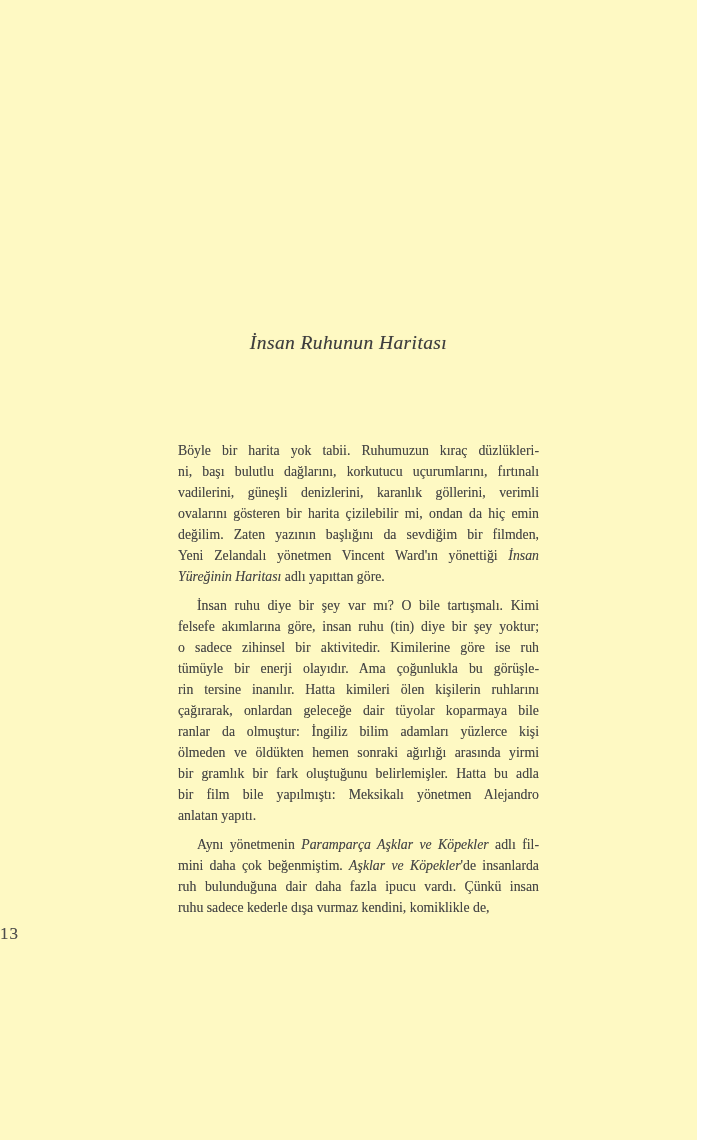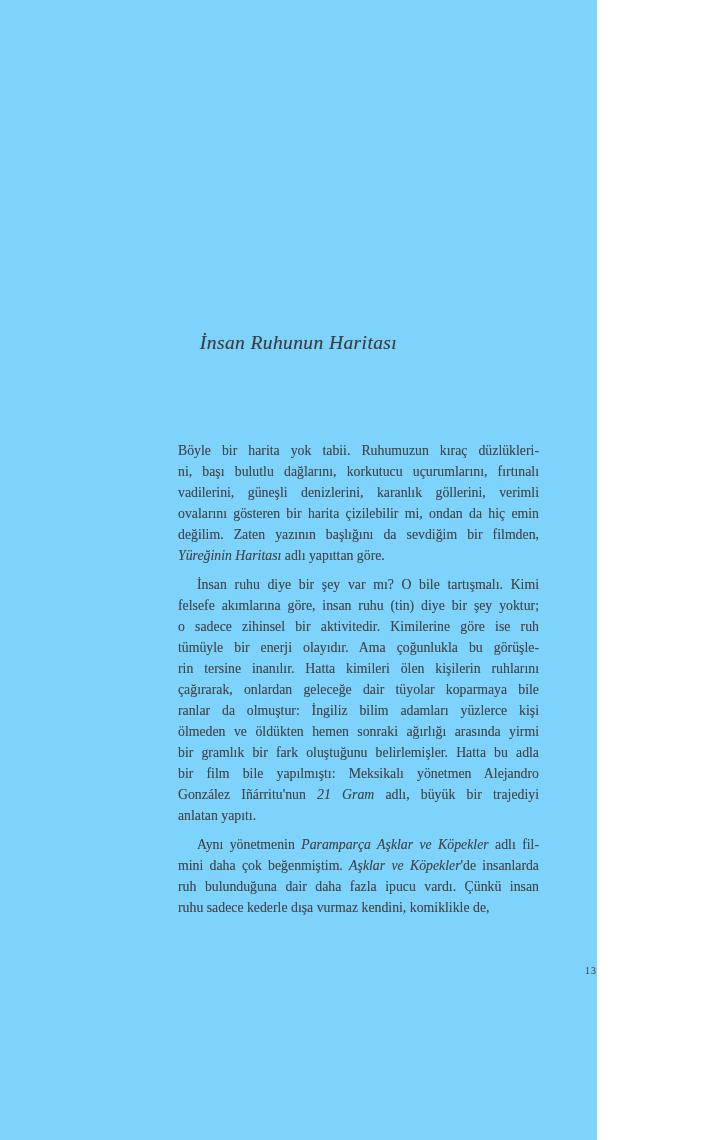--- a/index.html
+++ b/index.html
@@ -2,23 +2,23 @@
 <html lang="tr"><head>
 <meta charset="utf-8">
 <style>
   html, body {
     margin: 0;
     padding: 0;
     background: #ffffff;
   }
   .page {
     position: relative;
-    width: 597px;
+    width: 697px;
     height: 1140px;
-    background: #7dd3fc;
+    background: #fef9c3;
     font-family: "Liberation Serif", "DejaVu Serif", serif;
     color: #424242;
     overflow: hidden;
   }
   .chapter-title {
     position: absolute;
     top: 332px;
     left: 0;
     width: 100%;
     text-align: center;
@@ -47,57 +47,57 @@
   }
   .line.last {
     text-align-last: left;
   }
   .line.indent {
     text-indent: 19px;
   }
   .it { font-style: italic; }
   .page-number {
     position: absolute;
-    top: 965px;
+    top: 924px;
     left: 0;
     width: 100%;
-    text-align: right;
-    font-size: 10px;
+    text-align: left;
+    font-size: 17px;
     letter-spacing: 1px;
     color: #4c4c4c;
     text-shadow: 0 0 0.6px rgba(70,70,70,0.4);
   }
 </style>
 </head>
 <body>
 
 <div class="page">
   <div class="chapter-title">İnsan Ruhunun Haritası</div>
 
   <div class="body-text">
       <div class="para">
         <div class="line"><span>Böyle bir harita yok tabii. Ruhumuzun kıraç düzlükleri-</span></div>
         <div class="line"><span>ni, başı bulutlu dağlarını, korkutucu uçurumlarını, fırtınalı</span></div>
         <div class="line"><span>vadilerini, güneşli denizlerini, karanlık göllerini, verimli</span></div>
         <div class="line"><span>ovalarını gösteren bir harita çizilebilir mi, ondan da hiç emin</span></div>
         <div class="line"><span>değilim. Zaten yazının başlığını da sevdiğim bir filmden,</span></div>
+        <div class="line"><span>Yeni Zelandalı yönetmen Vincent Ward'ın yönettiği </span><span class="it">İnsan</span></div>
         <div class="line last"><span class="it">Yüreğinin Haritası</span><span> adlı yapıttan göre.</span></div>
       </div>
       <div class="para">
         <div class="line indent"><span>İnsan ruhu diye bir şey var mı? O bile tartışmalı. Kimi</span></div>
         <div class="line"><span>felsefe akımlarına göre, insan ruhu (tin) diye bir şey yoktur;</span></div>
         <div class="line"><span>o sadece zihinsel bir aktivitedir. Kimilerine göre ise ruh</span></div>
         <div class="line"><span>tümüyle bir enerji olayıdır. Ama çoğunlukla bu görüşle-</span></div>
         <div class="line"><span>rin tersine inanılır. Hatta kimileri ölen kişilerin ruhlarını</span></div>
         <div class="line"><span>çağırarak, onlardan geleceğe dair tüyolar koparmaya bile</span></div>
         <div class="line"><span>ranlar da olmuştur: İngiliz bilim adamları yüzlerce kişi</span></div>
         <div class="line"><span>ölmeden ve öldükten hemen sonraki ağırlığı arasında yirmi</span></div>
         <div class="line"><span>bir gramlık bir fark oluştuğunu belirlemişler. Hatta bu adla</span></div>
         <div class="line"><span>bir film bile yapılmıştı: Meksikalı yönetmen Alejandro</span></div>
-        <div class="line"><span>González Iñárritu'nun </span><span class="it">21 Gram</span><span> adlı, büyük bir trajediyi</span></div>
         <div class="line last"><span>anlatan yapıtı.</span></div>
       </div>
       <div class="para">
         <div class="line indent"><span>Aynı yönetmenin </span><span class="it">Paramparça Aşklar ve Köpekler</span><span> adlı fil-</span></div>
         <div class="line"><span>mini daha çok beğenmiştim. </span><span class="it">Aşklar ve Köpekler</span><span>'de insanlarda</span></div>
         <div class="line"><span>ruh bulunduğuna dair daha fazla ipucu vardı. Çünkü insan</span></div>
         <div class="line last"><span>ruhu sadece kederle dışa vurmaz kendini, komiklikle de,</span></div>
       </div>
     </div>
 

